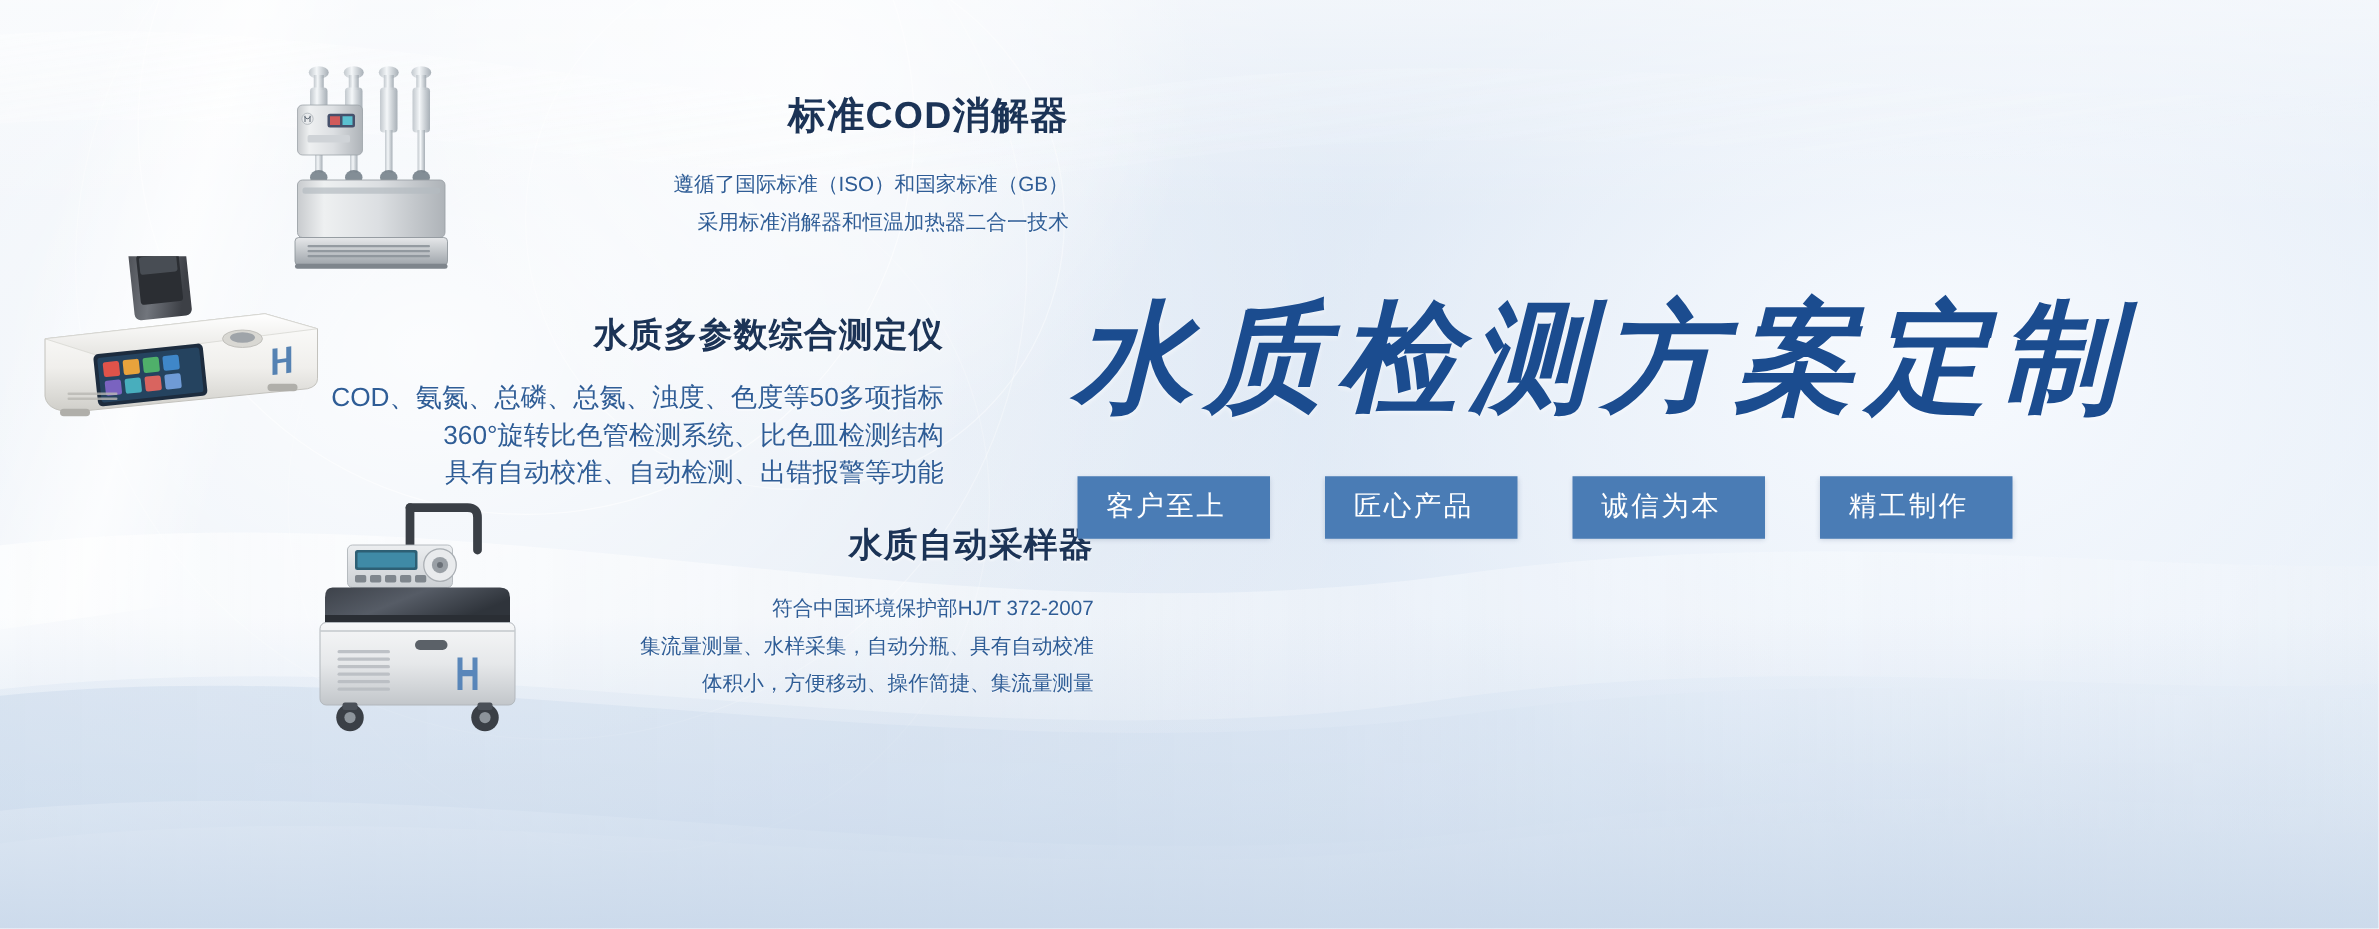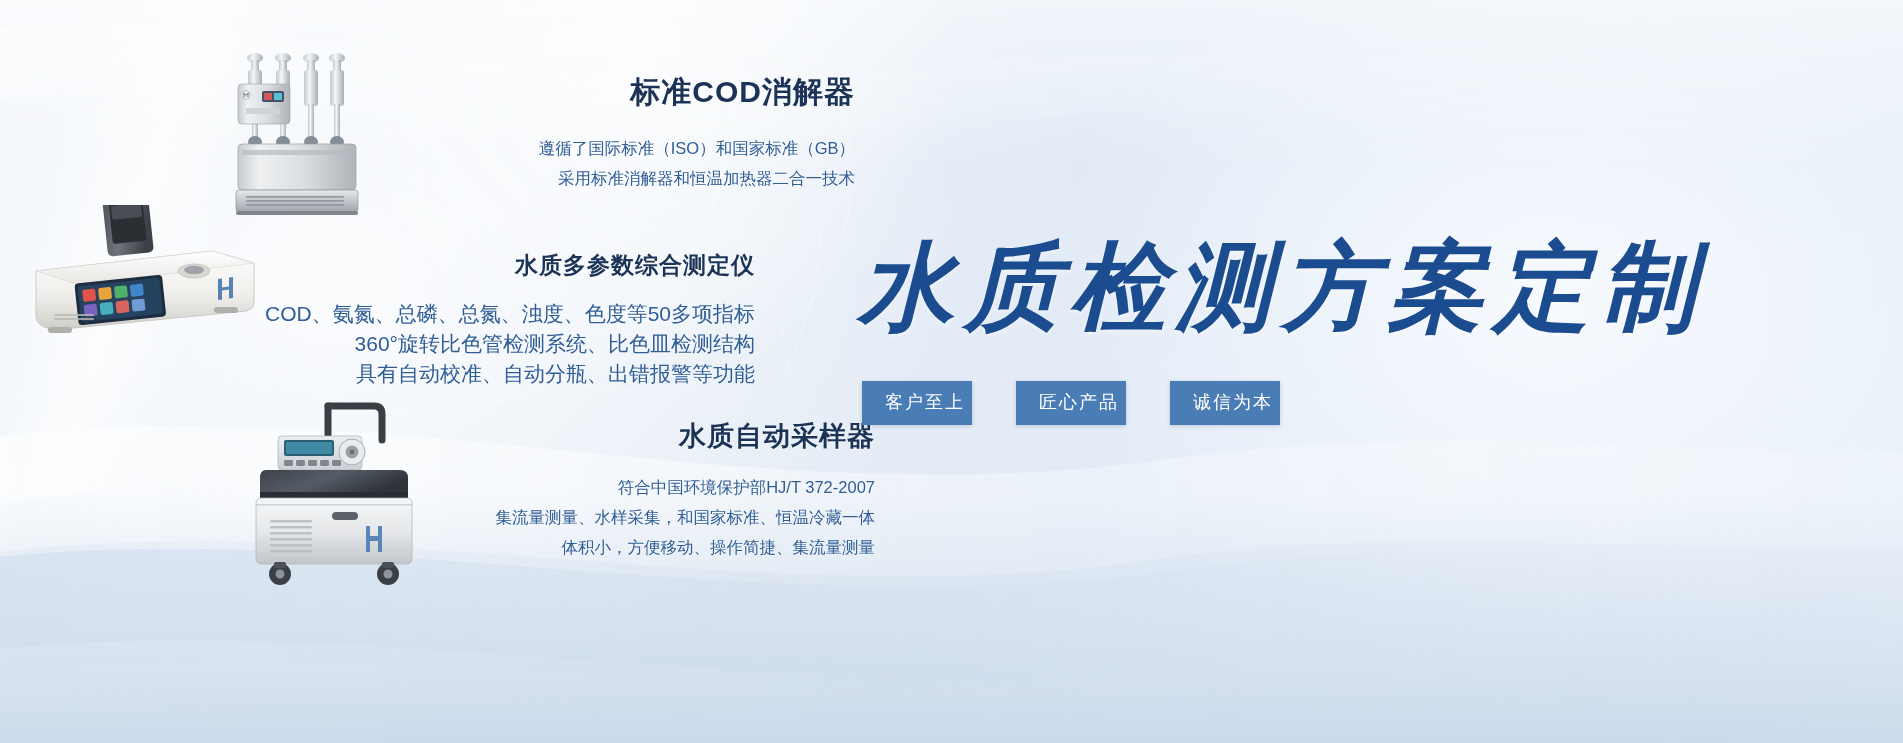--- a/index.html
+++ b/index.html
@@ -94,21 +94,21 @@
     white-space: nowrap;
     text-shadow: 0 1px 1px rgba(255,255,255,0.6);
   }
   .product-desc div { margin-top: 4px; }
 
   #product-1 { left: 240px; top: 72px; width: 615px; }
   #product-1 .product-title { font-size: 30px; }
   #product-1 .product-desc  { font-size: 16.5px; margin-top: 22px; line-height: 26px; }
 
   #product-2 { left: 140px; top: 250px; width: 615px; }
-  #product-2 .product-title { font-size: 23px; }
+  #product-2 .product-title { font-size: 27px; }
   #product-2 .product-desc  { font-size: 21px; margin-top: 20px; line-height: 26px; }
 
   #product-3 { left: 320px; top: 418px; width: 555px; }
   #product-3 .product-title { font-size: 27px; }
   #product-3 .product-desc  { font-size: 16.5px; margin-top: 20px; line-height: 26px; text-align: right; }
 
   
   .device { position: absolute; }
 
   
@@ -141,23 +141,23 @@
   .badges {
     position: absolute;
     left: 862px;
     top: 381px;
     display: flex;
     gap: 44px;
   }
   .badge {
     background: #4a7cb5;
     color: #ffffff;
-    font-size: 18px;
+    font-size: 22px;
     letter-spacing: 2px;
-    padding: 9px 7px 11px 23px;
+    padding: 9px 35px 11px 23px;
     white-space: nowrap;
     box-shadow: 0 1px 4px rgba(40,70,110,0.22);
   }
 </style>
 </head>
 <body>
 
 <div class="banner">
 
   <div class="bg-wash-a"></div>
@@ -412,36 +412,37 @@
       <div>遵循了国际标准（ISO）和国家标准（GB）</div>
       <div>采用标准消解器和恒温加热器二合一技术</div>
     </div>
   </div>
 
   <div class="product" id="product-2">
     <div class="product-title">水质多参数综合测定仪</div>
     <div class="product-desc">
       <div>COD、氨氮、总磷、总氮、浊度、色度等50多项指标</div>
       <div>360°旋转比色管检测系统、比色皿检测结构</div>
-      <div>具有自动校准、自动分瓶、出错报警等功能</div>
+      <div>具有自动校准、自动检测、出错报警等功能</div>
     </div>
   </div>
 
   <div class="product" id="product-3">
     <div class="product-title">水质自动采样器</div>
     <div class="product-desc">
       <div>符合中国环境保护部HJ/T 372-2007</div>
-      <div>集流量测量、水样采集，和国家标准、恒温冷藏一体</div>
+      <div>集流量测量、水样采集，自动分瓶、具有自动校准</div>
       <div>体积小，方便移动、操作简捷、集流量测量</div>
     </div>
   </div>
 
   <div class="hero">
     <div class="hero-title">水质检测方案定制</div>
   </div>
 
   <div class="badges">
     <div class="badge">客户至上</div>
     <div class="badge">匠心产品</div>
     <div class="badge">诚信为本</div>
+    <div class="badge">精工制作</div>
   </div>
 
 </div>
 
 </body></html>

